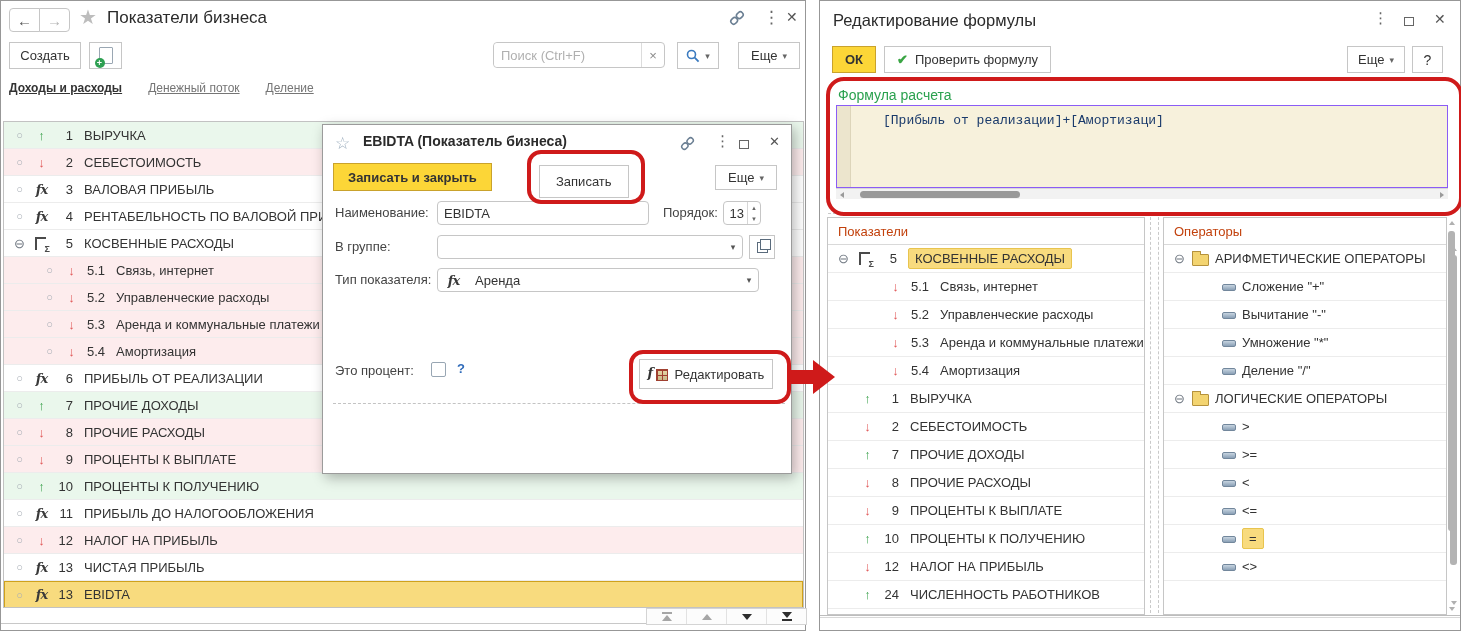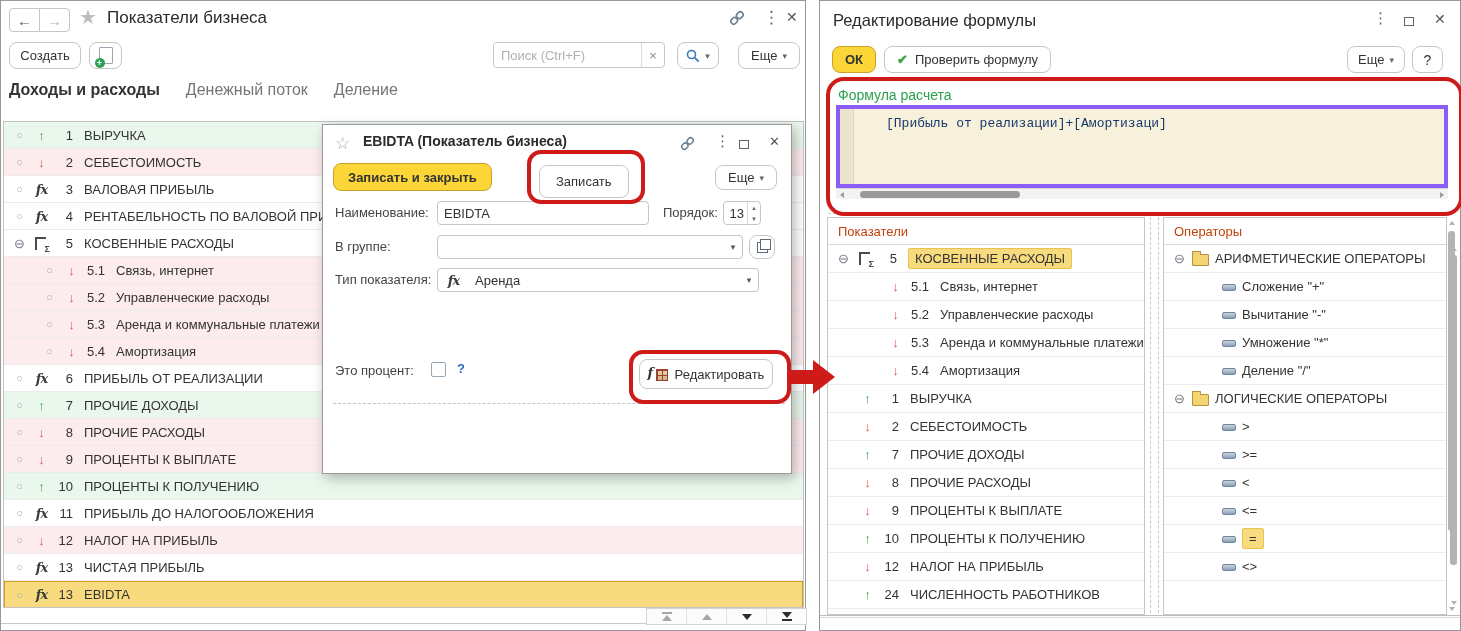--- a/index.html
+++ b/index.html
@@ -4,21 +4,21 @@
 <style>
   html,body{margin:0;padding:0}
   body{width:1461px;height:631px;position:relative;background:#fff;
        font-family:"Liberation Sans",sans-serif;font-size:13px;color:#333;overflow:hidden}
   .abs{position:absolute;box-sizing:border-box}
   .window{position:absolute;background:#fff;border:1px solid #979797;box-sizing:border-box}
   #main-win{left:0;top:0;width:806px;height:631px}
   #formula-win{left:819px;top:0;width:642px;height:631px}
 
   .btn{display:inline-flex;align-items:center;justify-content:center;background:#fff;
-       border:1px solid #c6c6c6;border-radius:8px;color:#333;box-sizing:border-box;cursor:default;white-space:nowrap}
+       border:1px solid #c6c6c6;border-radius:0;color:#333;box-sizing:border-box;cursor:default;white-space:nowrap}
   .btn-yellow{background:#fcd637;border-color:#c9a22c;font-weight:bold}
   .dd-arrow{font-size:9px;color:#666;margin-left:5px}
 
   
   #mw-back{left:8px;top:7px;width:31px;height:24px;border-radius:4px 0 0 4px;color:#555;font-size:15px}
   #mw-fwd{left:38px;top:7px;width:31px;height:24px;border-radius:0 4px 4px 0;color:#b5b5b5;font-size:15px}
   #mw-star{left:78px;top:4px;font-size:20px;color:#bdbdbd}
   #mw-title{left:106px;top:7px;font-size:17px;color:#2b2b2b}
   #mw-link{left:727px;top:9px}
   #mw-dots{left:762px;top:6px;font-size:17px;color:#666}
@@ -28,21 +28,21 @@
   .doc-ic{width:12px;height:15px;background:#fff;border:1px solid #9aa7b3;position:relative;border-radius:1px}
   .doc-ic::after{content:"+";position:absolute;left:-5px;bottom:-5px;width:10px;height:10px;background:#2ea052;
       color:#fff;border-radius:50%;font-size:9px;line-height:10px;text-align:center;font-weight:bold}
   #mw-search{left:492px;top:41px;width:172px;height:26px;border:1px solid #c6c6c6;border-radius:4px;display:flex;background:#fff}
   #mw-search input{flex:1;border:0;outline:0;padding:0 7px;font:inherit;font-size:13px;color:#333;border-radius:4px;min-width:0}
   #mw-search input::placeholder{color:#b0b0b0}
   #mw-search .clear{width:22px;border-left:1px solid #dcdcdc;display:flex;align-items:center;justify-content:center;color:#8a8a8a}
   #mw-mag{left:676px;top:41px;width:42px;height:27px}
   #mw-more{left:737px;top:41px;width:62px;height:27px}
   #mw-tabs{left:8px;top:80px;display:flex;gap:26px}
-  .tab{color:#757575;font-size:16px}
+  .tab{color:#757575;text-decoration:underline;font-size:12px}
   .tab.active{color:#333;font-weight:bold}
 
   
   #mw-list{left:2px;top:120px;width:801px;height:487px;border:1px solid #c2c2c2;overflow:hidden;background:#fff}
   .lrow{display:flex;align-items:center;height:27px;border-bottom:1px solid #ececec;box-sizing:border-box;background:#fff}
   .prow{height:28px}
   .bg-green{background:#eaf7ec}
   .bg-pink{background:#fdeced}
   .bg-selected{background:#f8db7e;border-top:1px solid #cfa11c;border-bottom:1px solid #cfa11c;outline:1px solid #cfa11c;outline-offset:-1px}
   .mk{width:15px;color:#a7adb5;font-size:11px;margin-right:5px;text-align:center;flex:none}
@@ -127,21 +127,21 @@
   #fw-title{left:13px;top:10px;font-size:16.5px;color:#2b2b2b}
   #fw-dots{left:553px;top:8px;font-size:15px;color:#666}
   #fw-max{left:584px;top:13px}
   #fw-close{left:614px;top:10px;font-size:14px;color:#555}
   #fw-ok{left:12px;top:45px;width:44px;height:27px}
   #fw-check{left:64px;top:45px;height:27px;padding:0 12px}
   .check-ic{color:#3aa544;font-weight:bold;margin-right:7px}
   #fw-more{left:527px;top:45px;width:58px;height:27px}
   #fw-help{left:592px;top:45px;width:31px;height:27px;font-size:14px}
   #fw-caption{left:18px;top:86px;color:#2aa14e;font-size:14px}
-  #fw-editor{left:16px;top:104px;width:612px;height:83px;background:#f7f1dc;border:4px solid #8b5cf6}
+  #fw-editor{left:16px;top:104px;width:612px;height:83px;background:#f7f1dc;border:1px solid #8b5cf6}
   #fw-editor .gutter{position:absolute;left:0;top:0;bottom:0;width:13px;background:#ece5cd;border-right:1px solid #ddd5ba}
   #fw-editor .ftext{position:absolute;left:46px;top:7px;font-family:"Liberation Mono","DejaVu Sans Mono",monospace;
      font-size:13px;color:#1a3a6b;white-space:pre}
   #fw-hscroll{left:16px;top:187px;width:612px;height:11px;background:#f2f2f2;border-top:1px solid #d8d8d8}
   #fw-hscroll .thumb{position:absolute;left:24px;top:2px;width:160px;height:7px;background:#999;border-radius:4px}
   .h-ar{position:absolute;top:3px;width:0;height:0;border-top:3px solid transparent;border-bottom:3px solid transparent}
   .h-ar.l{left:4px;border-right:4px solid #9a9a9a}
   .h-ar.r{right:4px;border-left:4px solid #9a9a9a}
   #fw-dash{left:8px;top:212px;width:626px;border-top:1px dashed #c9c9c9}
   .panel{position:absolute;border:1px solid #c6c6c6;background:#fff;overflow:hidden}

